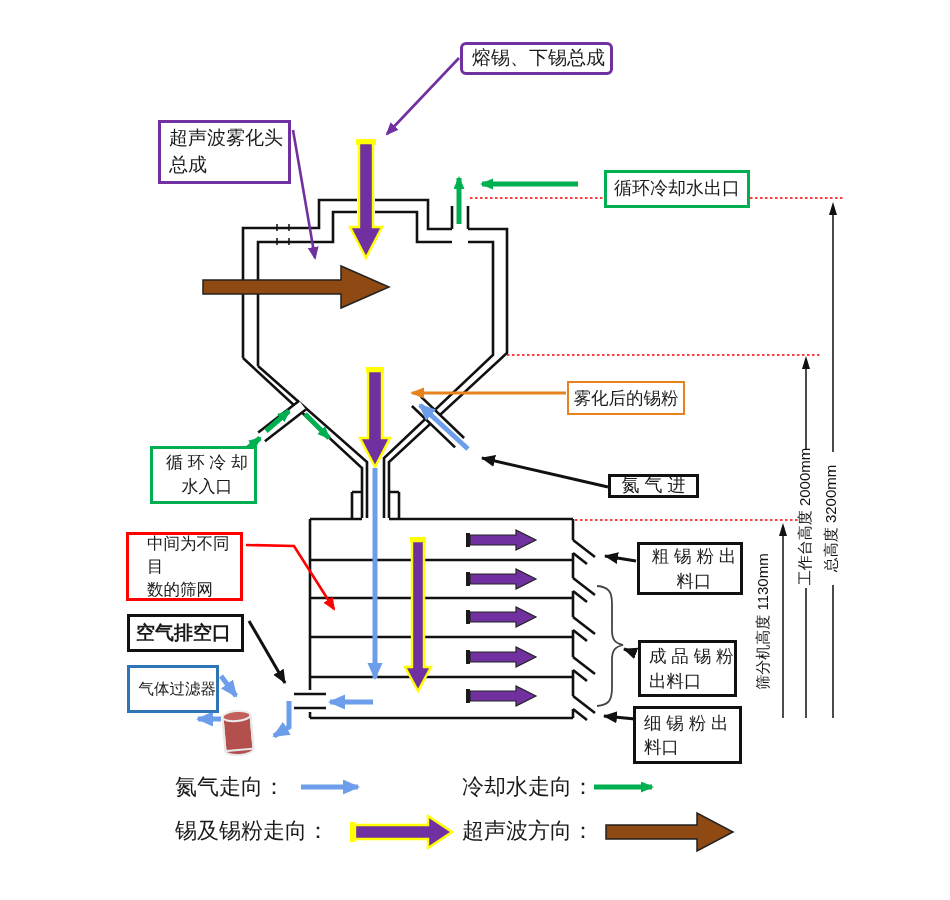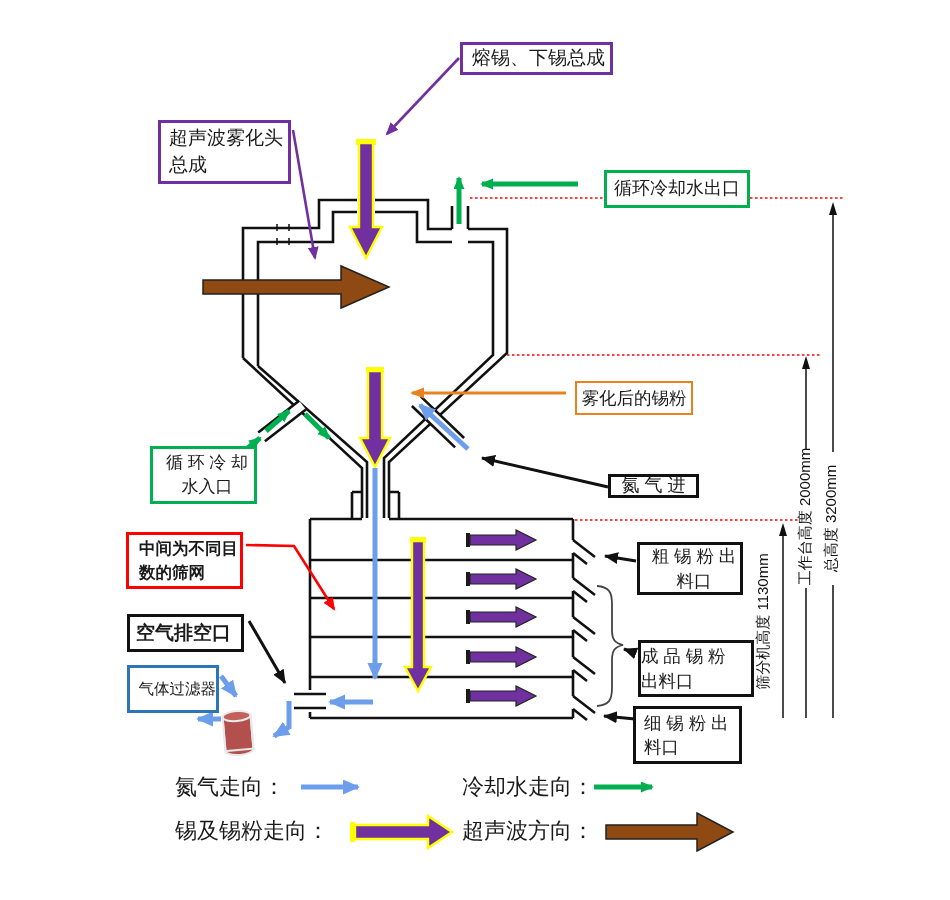--- a/index.html
+++ b/index.html
@@ -5,21 +5,21 @@
   html,body{margin:0;padding:0;background:#fff;}
   #stage{position:relative;width:950px;height:900px;background:#fff;overflow:hidden;
          font-family:"Liberation Sans","DejaVu Sans",sans-serif;color:#1a1a1a;}
   #linework{position:absolute;left:0;top:0;z-index:1;}
   .label{position:absolute;background:#fff;box-sizing:border-box;z-index:3;
          display:flex;flex-direction:column;justify-content:center;line-height:1.4;color:#1a1a1a;}
   .b-purple{border:3px solid var(--purple);}
   .b-green{border:3px solid var(--green);margin-left:22px;}
   .b-black{border:3.5px solid #111;}
   .b-red{border:3px solid var(--red);}
-  .b-orange{border:2.5px solid var(--orange);margin-left:8px;}
+  .b-orange{border:2.5px solid var(--orange);}
   .b-blue{border:3px solid var(--box_blue);}
   .legend-text{position:absolute;z-index:3;font-size:22px;color:#1a1a1a;white-space:nowrap;}
   .dim-text{position:absolute;z-index:3;font-size:15px;color:#111;text-align:center;white-space:nowrap;
             transform:rotate(-90deg);}
   
   .wall{fill:none;stroke:#111;stroke-width:2.6;}
   .whitefill{fill:#fff;stroke:none;}
   .red-dot{stroke:var(--red);stroke-width:1.6;stroke-dasharray:2.5 2.5;fill:none;}
   .dim{stroke:#111;stroke-width:1.5;fill:none;}
   .dimhead{fill:#111;stroke:none;}
@@ -179,53 +179,53 @@
 
   <g>
     <line class="b-arrow" x1="301" y1="787" x2="358" y2="787" marker-end="url(#m-blue)"></line>
     <line class="g-arrow" x1="594" y1="787" x2="652" y2="787" marker-end="url(#m-green)"></line>
     <rect class="ycap" x="350" y="822" width="5" height="20"></rect>
     <polygon class="p-arrow" points="355,825 428,825 428,816 452,832 428,848 428,839 355,839"></polygon>
     <polygon class="brown-arrow" points="606,825 697,825 697,813 733,832 697,851 697,839 606,839"></polygon>
   </g>
 </svg>
 
-<div class="label b-purple" style="left:460px;top:42px;width:153px;height:33px;padding-left:9px;font-size:19px;">熔锡、下锡总成</div>
+<div class="label b-purple" style="left:460px;top:42px;width:153px;height:33px;padding-left:9px;font-size:19px;border-radius:6px;">熔锡、下锡总成</div>
 
 <div class="label b-purple" style="left:158px;top:120px;width:133px;height:64px;padding-left:8px;font-size:19px;border-width:3.5px;">
   <div>超声波雾化头</div>
   <div>总成</div>
 </div>
 
 <div class="label b-green" style="left:582px;top:170px;width:146px;height:38px;align-items:center;font-size:18px;border-width:3.5px;">循环冷却水出口</div>
 
 <div class="label b-orange" style="left:567px;top:381px;width:118px;height:34px;align-items:center;font-size:17.5px;">雾化后的锡粉</div>
 
 <div class="label b-black" style="left:608px;top:474px;width:91px;height:24px;align-items:center;font-size:18px;">氮 气 进</div>
 
 <div class="label b-green" style="left:128px;top:446px;width:107px;height:58px;padding-left:7px;font-size:17px;align-items:center;">
   <div>循 环 冷 却</div>
   <div>水入口</div>
 </div>
 
-<div class="label b-red" style="left:126px;top:532px;width:117px;height:57px;padding-left:10px;font-size:16.5px;font-weight:bold;">
+<div class="label b-red" style="left:126px;top:532px;width:117px;height:69px;padding-left:18px;font-size:16.5px;">
   <div>中间为不同目</div>
   <div>数的筛网</div>
 </div>
 
 <div class="label b-black" style="left:127px;top:614px;width:117px;height:38px;padding-left:6px;font-size:19px;font-weight:bold;">空气排空口</div>
 
 <div class="label b-blue" style="left:127px;top:665px;width:92px;height:48px;padding-left:6px;font-size:15.5px;text-align:right;">气体过滤器</div>
 
 <div class="label b-black" style="left:637px;top:542px;width:106px;height:53px;padding-left:8px;font-size:17.5px;text-align:center;">
   <div>粗 锡 粉 出</div>
   <div>料口</div>
 </div>
 
-<div class="label b-black" style="left:638px;top:640px;width:116px;height:57px;padding-left:0;font-size:17.5px;">
+<div class="label b-black" style="left:638px;top:640px;width:99px;height:57px;padding-left:8px;font-size:17.5px;">
   <div>成 品 锡 粉</div>
   <div>出料口</div>
 </div>
 
 <div class="label b-black" style="left:633px;top:706px;width:109px;height:58px;padding-left:8px;font-size:17.5px;">
   <div>细 锡 粉 出</div>
   <div>料口</div>
 </div>
 
 <div class="dim-text" style="left:688px;top:612px;width:150px;">筛分机高度 1130mm</div>

